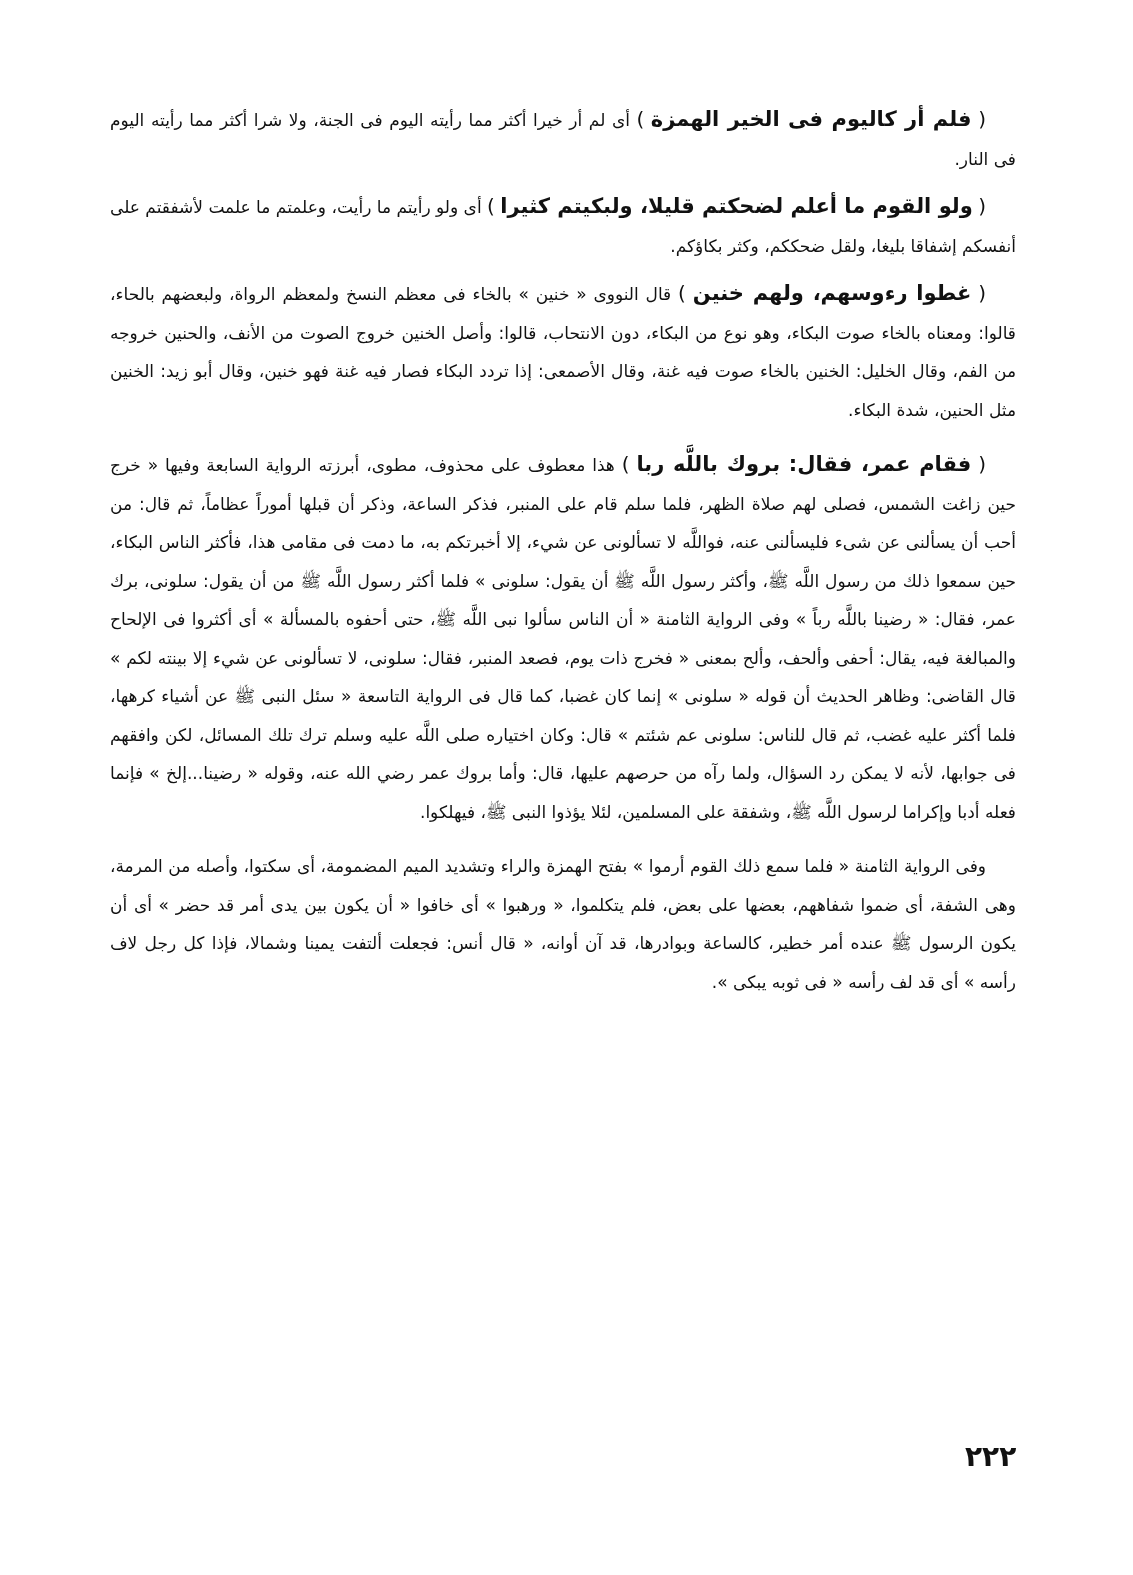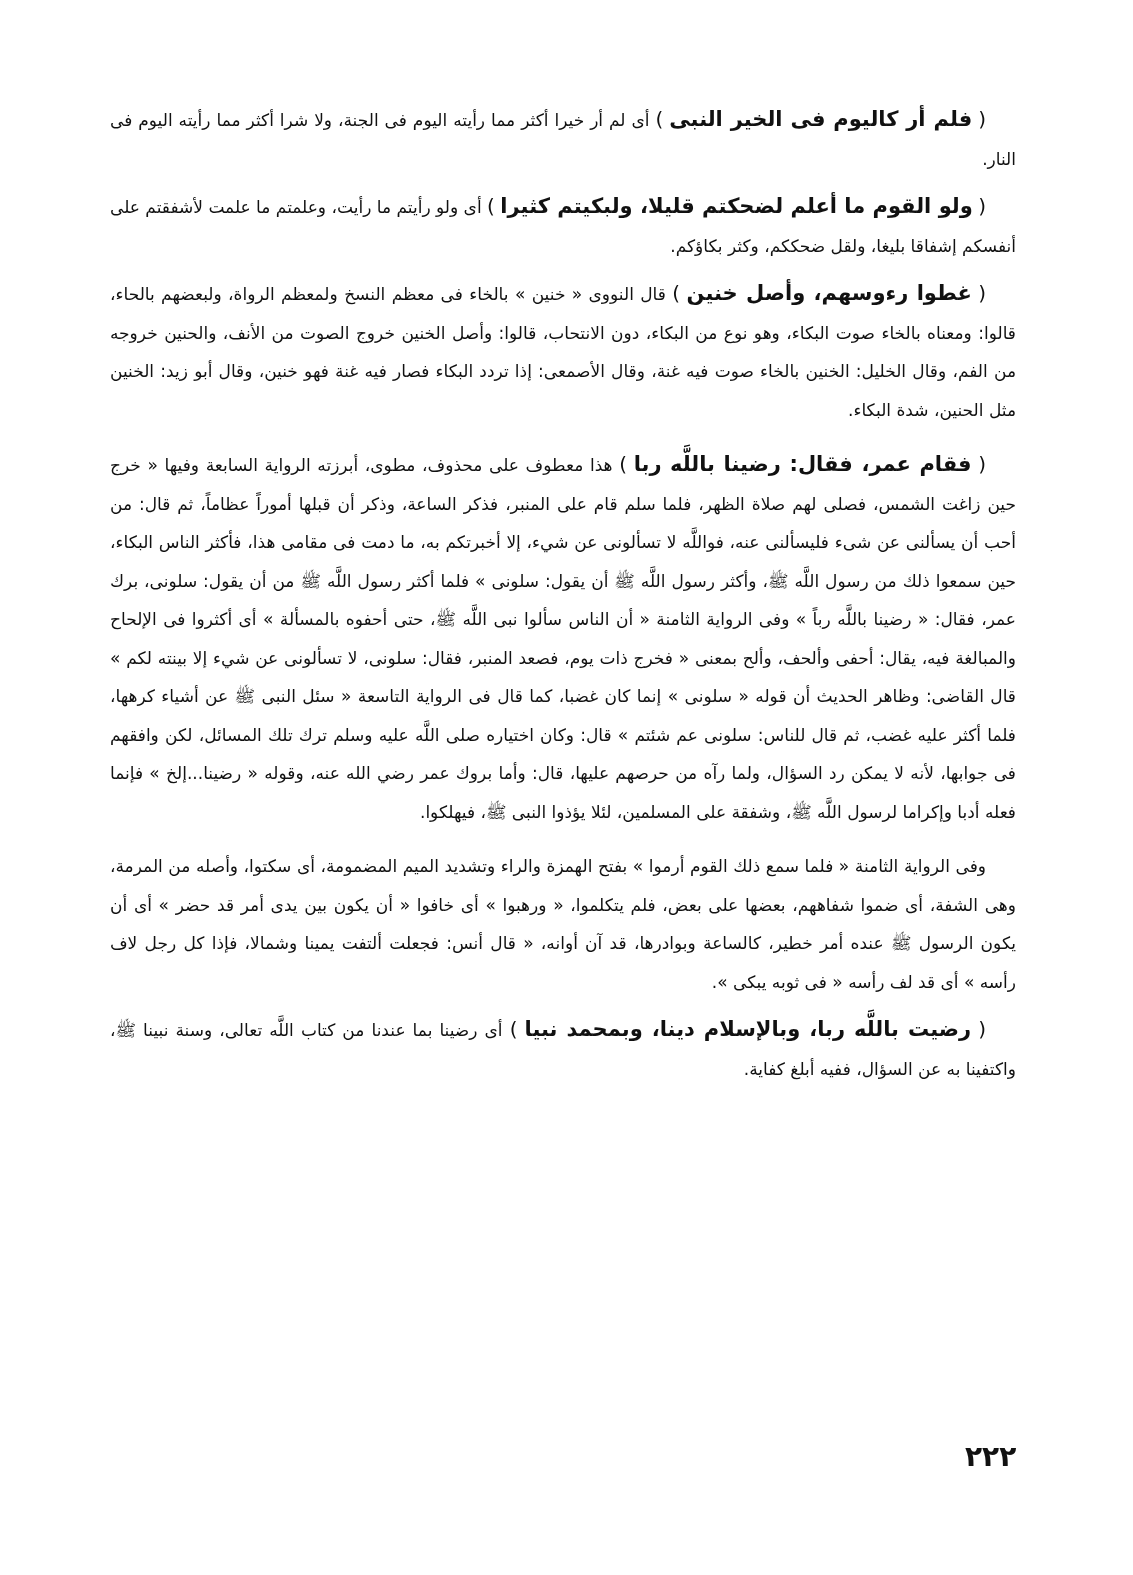--- a/index.html
+++ b/index.html
@@ -49,53 +49,47 @@
       letter-spacing: 2px;
     }
   </style>
 </head>
 <body>
 
 <div class="page">
 
   <p class="para">
     <span class="paren">(</span>
-    <span class="lemma">فلم أر كاليوم فى الخير النبى</span>
+    <span class="lemma">فلم أر كاليوم فى الخير الهمزة</span>
     <span class="paren">)</span>
     <span>أى لم أر خيرا أكثر مما رأيته اليوم فى الجنة، ولا شرا أكثر مما رأيته اليوم فى النار.</span>
   </p>
 
   <p class="para">
     <span class="paren">(</span>
     <span class="lemma">ولو القوم ما أعلم لضحكتم قليلا، ولبكيتم كثيرا</span>
     <span class="paren">)</span>
     <span>أى ولو رأيتم ما رأيت، وعلمتم ما علمت لأشفقتم على أنفسكم إشفاقا بليغا، ولقل ضحككم، وكثر بكاؤكم.</span>
   </p>
 
 
   <p class="para">
     <span class="paren">(</span>
-    <span class="lemma">غطوا رءوسهم، وأصل خنين</span>
+    <span class="lemma">غطوا رءوسهم، ولهم خنين</span>
     <span class="paren">)</span>
     <span>قال النووى « خنين » بالخاء فى معظم النسخ ولمعظم الرواة، ولبعضهم بالحاء، قالوا: ومعناه بالخاء صوت البكاء، وهو نوع من البكاء، دون الانتحاب، قالوا: وأصل الخنين خروج الصوت من الأنف، والحنين خروجه من الفم، وقال الخليل: الخنين بالخاء صوت فيه غنة، وقال الأصمعى: إذا تردد البكاء فصار فيه غنة فهو خنين، وقال أبو زيد: الخنين مثل الحنين، شدة البكاء.</span>
   </p>
 
   <p class="para gap-before">
     <span class="paren">(</span>
-    <span class="lemma">فقام عمر، فقال: رضينا باللَّه ربا</span>
+    <span class="lemma">فقام عمر، فقال: بروك باللَّه ربا</span>
     <span class="paren">)</span>
     <span>هذا معطوف على محذوف، مطوى، أبرزته الرواية السابعة وفيها « خرج حين زاغت الشمس، فصلى لهم صلاة الظهر، فلما سلم قام على المنبر، فذكر الساعة، وذكر أن قبلها أموراً عظاماً، ثم قال: من أحب أن يسألنى عن شىء فليسألنى عنه، فواللَّه لا تسألونى عن شيء، إلا أخبرتكم به، ما دمت فى مقامى هذا، فأكثر الناس البكاء، حين سمعوا ذلك من رسول اللَّه ﷺ، وأكثر رسول اللَّه ﷺ أن يقول: سلونى » فلما أكثر رسول اللَّه ﷺ من أن يقول: سلونى، برك عمر، فقال: « رضينا باللَّه رباً » وفى الرواية الثامنة « أن الناس سألوا نبى اللَّه ﷺ، حتى أحفوه بالمسألة » أى أكثروا فى الإلحاح والمبالغة فيه، يقال: أحفى وألحف، وألح بمعنى « فخرج ذات يوم، فصعد المنبر، فقال: سلونى، لا تسألونى عن شيء إلا بينته لكم » قال القاضى: وظاهر الحديث أن قوله « سلونى » إنما كان غضبا، كما قال فى الرواية التاسعة « سئل النبى ﷺ عن أشياء كرهها، فلما أكثر عليه غضب، ثم قال للناس: سلونى عم شئتم » قال: وكان اختياره صلى اللَّه عليه وسلم ترك تلك المسائل، لكن وافقهم فى جوابها، لأنه لا يمكن رد السؤال، ولما رآه من حرصهم عليها، قال: وأما بروك عمر رضي الله عنه، وقوله « رضينا...إلخ » فإنما فعله أدبا وإكراما لرسول اللَّه ﷺ، وشفقة على المسلمين، لئلا يؤذوا النبى ﷺ، فيهلكوا.</span>
   </p>
 
   <p class="para gap-before">
     <span>وفى الرواية الثامنة « فلما سمع ذلك القوم أرموا » بفتح الهمزة والراء وتشديد الميم المضمومة، أى سكتوا، وأصله من المرمة، وهى الشفة، أى ضموا شفاههم، بعضها على بعض، فلم يتكلموا، « ورهبوا » أى خافوا « أن يكون بين يدى أمر قد حضر » أى أن يكون الرسول ﷺ عنده أمر خطير، كالساعة وبوادرها، قد آن أوانه، « قال أنس: فجعلت ألتفت يمينا وشمالا، فإذا كل رجل لاف رأسه » أى قد لف رأسه « فى ثوبه يبكى ».</span>
   </p>
 
-  <p class="para">
-    <span class="paren">(</span>
-    <span class="lemma">رضيت باللَّه ربا، وبالإسلام دينا، وبمحمد نبيا</span>
-    <span class="paren">)</span>
-    <span>أى رضينا بما عندنا من كتاب اللَّه تعالى، وسنة نبينا ﷺ، واكتفينا به عن السؤال، ففيه أبلغ كفاية.</span>
-  </p>
 
 </div>
 
 <div class="page-number">٢٢٢</div>
 
 </body></html>

